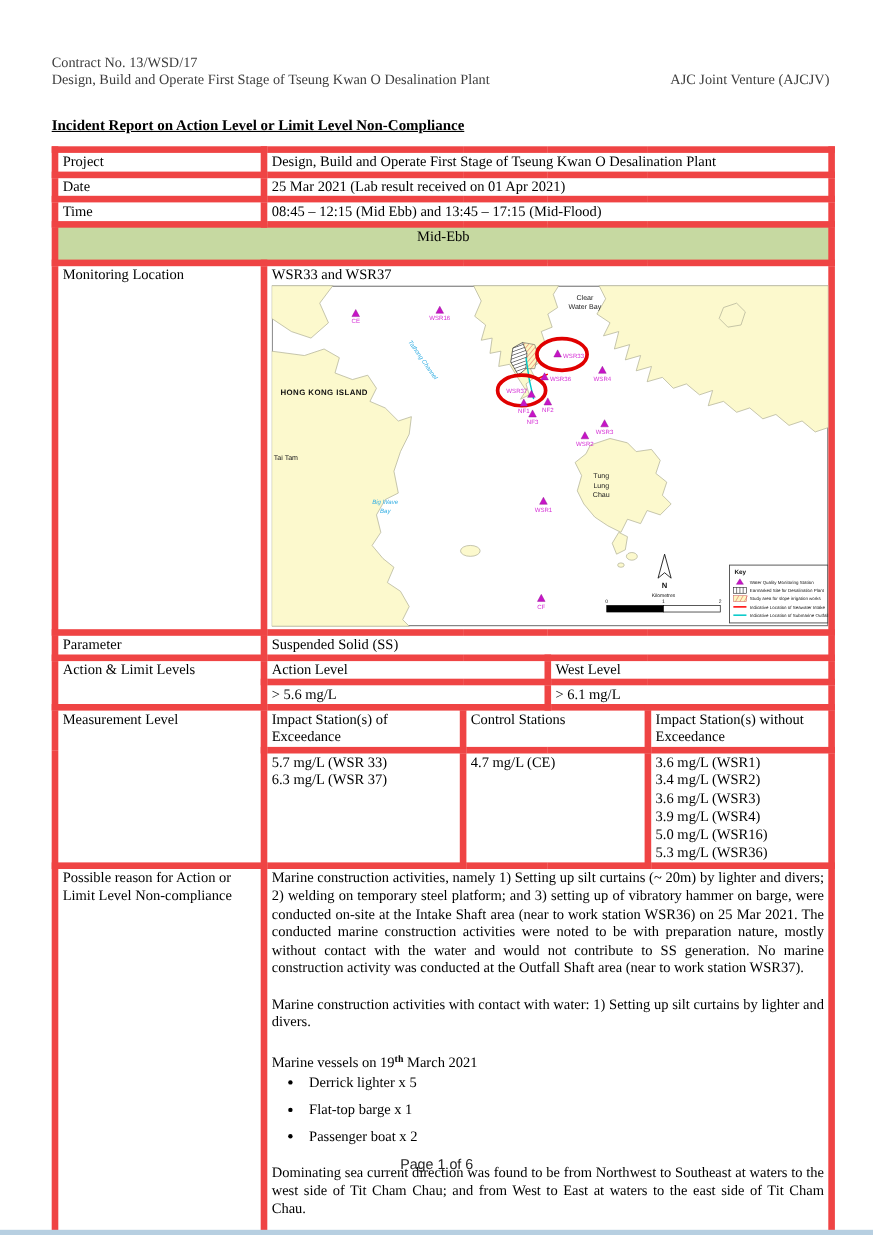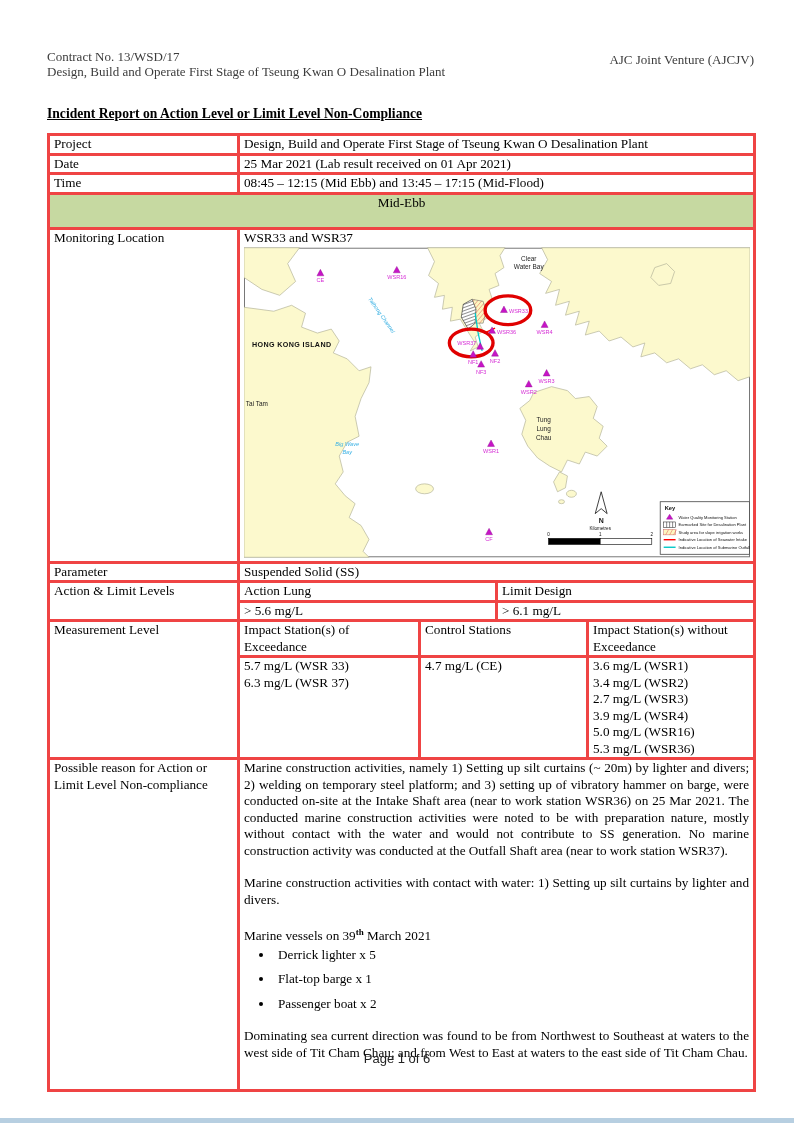--- a/index.html
+++ b/index.html
@@ -1,25 +1,25 @@
 <!DOCTYPE html>
 <html><head>
 <meta charset="utf-8">
 <style>
   html,body{margin:0;padding:0;background:#ffffff;}
   .page{position:relative;width:794px;height:1123px;background:#fff;overflow:hidden;
         font-family:"Liberation Serif", serif;color:#000;}
   
   .hdr{position:absolute;left:47px;top:49px;width:707px;font-size:13px;color:#3c3c3c;line-height:15px;}
-  .hdr-right{position:absolute;right:0;top:3px;}
+  .hdr-right{position:absolute;right:0;top:15px;}
   .doc-title{position:absolute;left:47px;top:106px;font-size:13.6px;font-weight:bold;
              text-decoration:underline;color:#000;}
   
   table.rep{position:absolute;left:47px;top:133px;width:707px;border-collapse:collapse;table-layout:fixed;}
-  table.rep td{border:3px solid #ef4444;vertical-align:top;padding:0 4px;font-size:13.2px;line-height:16.5px;}
+  table.rep td{border:6px solid #ef4444;vertical-align:top;padding:0 4px;font-size:13.2px;line-height:16.5px;}
   tr.band td{background:var(--band,#c6d9a1);text-align:center;}
   td.labelcell{padding-left:5px;}
   .just{text-align:justify;}
   .mapwrap{margin:1px 0 2px 0;}
   .meas-val div{white-space:nowrap;}
   .reason-cell p{margin:0 0 16px 0;}
   .reason-cell ul{margin:0 0 16px 0;padding-left:30px;}
   .reason-cell li{margin:0 0 8px 0;padding-left:4px;}
   sup{font-size:9px;font-weight:bold;}
   
@@ -231,22 +231,22 @@
           </svg>
         </div>
       </td>
     </tr>
     <tr style="height:17px">
       <td class="labelcell">Parameter</td>
       <td colspan="4">Suspended Solid (SS)</td>
     </tr>
     <tr style="height:17px">
       <td class="labelcell" rowspan="2">Action &amp; Limit Levels</td>
-      <td colspan="2">Action Lung</td>
-      <td colspan="2">Limit Design</td>
+      <td colspan="2">Action Level</td>
+      <td colspan="2">West Level</td>
     </tr>
     <tr style="height:17px">
       <td colspan="2">&gt; 5.6 mg/L</td>
       <td colspan="2">&gt; 6.1 mg/L</td>
     </tr>
     <tr style="height:34px">
       <td class="labelcell" rowspan="2">Measurement Level</td>
       <td>Impact Station(s) of Exceedance</td>
       <td colspan="2">Control Stations</td>
       <td>Impact Station(s) without Exceedance</td>
@@ -255,32 +255,32 @@
       <td class="meas-val">
             <div>5.7 mg/L (WSR 33)</div>
             <div>6.3 mg/L (WSR 37)</div>
           </td>
       <td colspan="2" class="meas-val">
             <div>4.7 mg/L (CE)</div>
           </td>
       <td class="meas-val">
             <div>3.6 mg/L (WSR1)</div>
             <div>3.4 mg/L (WSR2)</div>
-            <div>2.7 mg/L (WSR3)</div>
+            <div>3.6 mg/L (WSR3)</div>
             <div>3.9 mg/L (WSR4)</div>
             <div>5.0 mg/L (WSR16)</div>
             <div>5.3 mg/L (WSR36)</div>
           </td>
     </tr>
     <tr style="height:332px">
       <td class="labelcell">Possible reason for Action or Limit Level Non-compliance</td>
       <td colspan="4" class="reason-cell">
         <p class="just">Marine construction activities, namely 1) Setting up silt curtains (~ 20m) by lighter and divers; 2) welding on temporary steel platform; and 3) setting up of vibratory hammer on barge, were conducted on-site at the Intake Shaft area (near to work station WSR36) on 25 Mar 2021. The conducted marine construction activities were noted to be with preparation nature, mostly without contact with the water and would not contribute to SS generation. No marine construction activity was conducted at the Outfall Shaft area (near to work station WSR37).</p>
         <p class="just">Marine construction activities with contact with water: 1) Setting up silt curtains by lighter and divers.</p>
-        <p style="margin-bottom:2px"><span>Marine vessels on 39</span><sup>th</sup><span> March 2021</span></p>
+        <p style="margin-bottom:2px"><span>Marine vessels on 19</span><sup>th</sup><span> March 2021</span></p>
         <ul>
               <li>Derrick lighter x 5</li>
               <li>Flat-top barge x 1</li>
               <li>Passenger boat x 2</li>
             </ul>
         <p class="just">Dominating sea current direction was found to be from Northwest to Southeast at waters to the west side of Tit Cham Chau; and from West to East at waters to the east side of Tit Cham Chau.</p>
       </td>
     </tr>
   </tbody>
     </table>

